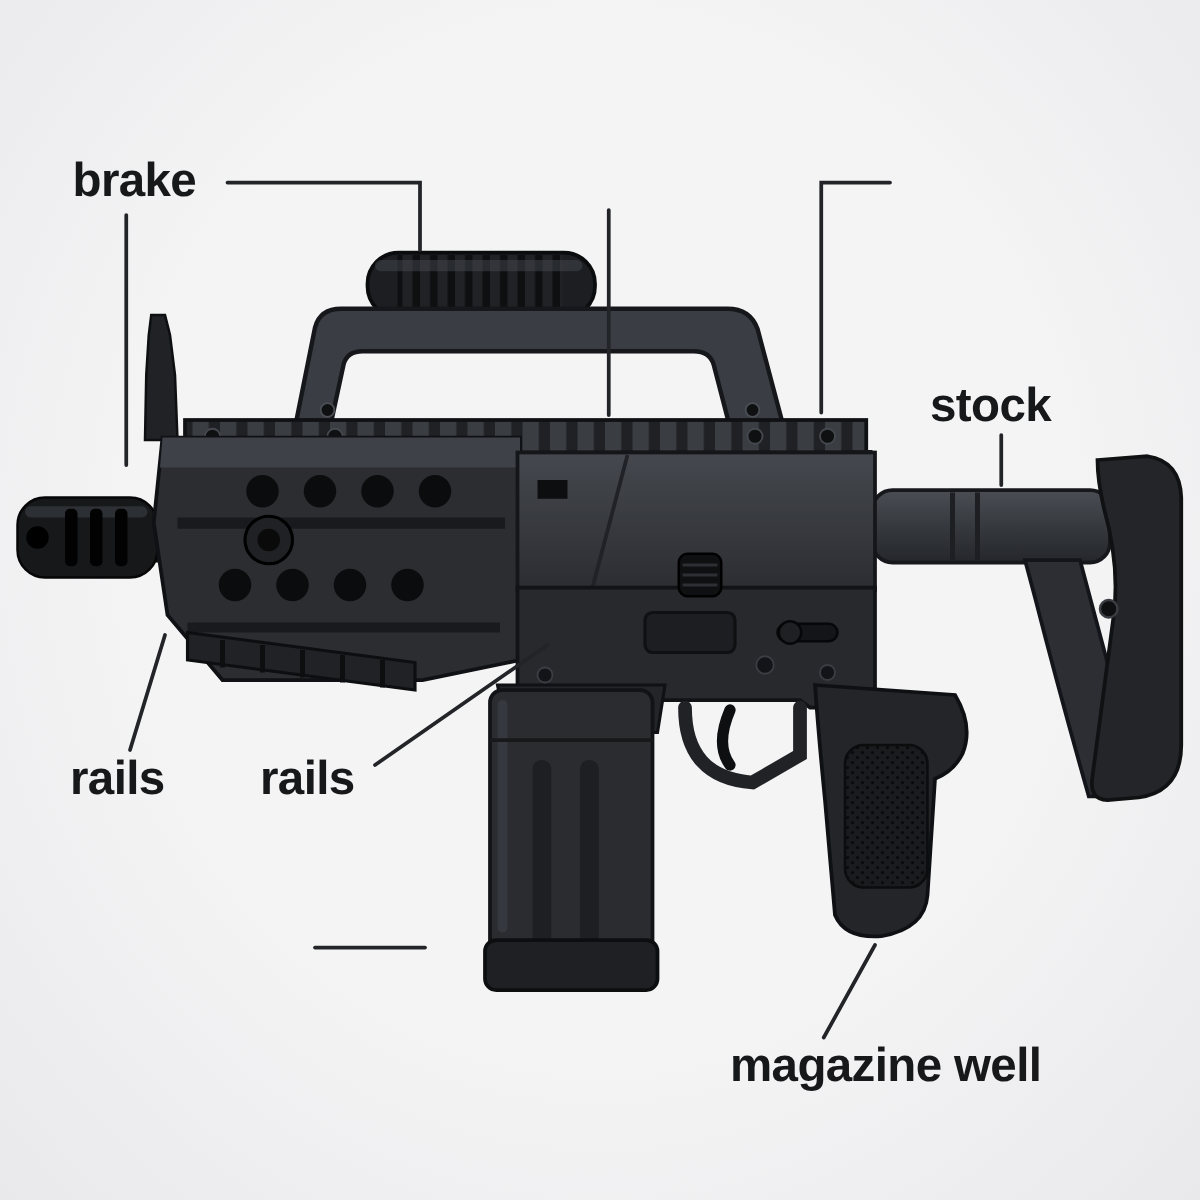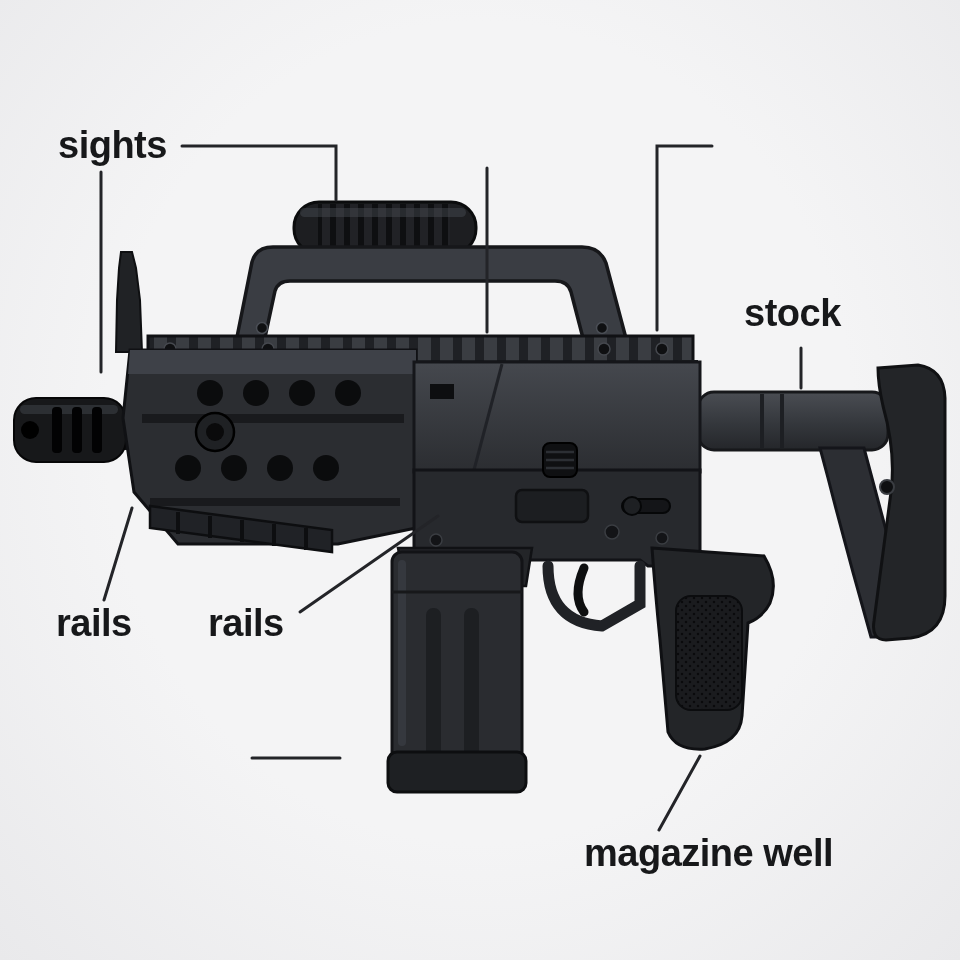--- a/index.html
+++ b/index.html
@@ -172,25 +172,25 @@
       <line x1="487" y1="168" x2="487" y2="332"></line>
       <polyline points="712,146 657,146 657,330"></polyline>
       <line x1="801" y1="348" x2="801" y2="388"></line>
       <line x1="104" y1="600" x2="132" y2="508"></line>
       <line x1="300" y1="612" x2="438" y2="516"></line>
       <line x1="252" y1="758" x2="340" y2="758"></line>
       <line x1="700" y1="756" x2="659" y2="830"></line>
     </g>
   </svg>
 
-  <div class="label" style="left:58px; top:124px;">sights</div>
+  <div class="label" style="left:58px; top:124px;">brake</div>
 
 
 
-  <div class="label" style="left:744px; top:292px;text-align:center;">stock</div>
+  <div class="label" style="left:744px; top:304px;text-align:center;">stock</div>
 
   <div class="label" style="left:56px; top:602px;">rails</div>
 
   <div class="label" style="left:208px; top:602px;">rails</div>
 
 
   <div class="label" style="left:584px; top:832px;">magazine well</div>
 
 </div>
 

